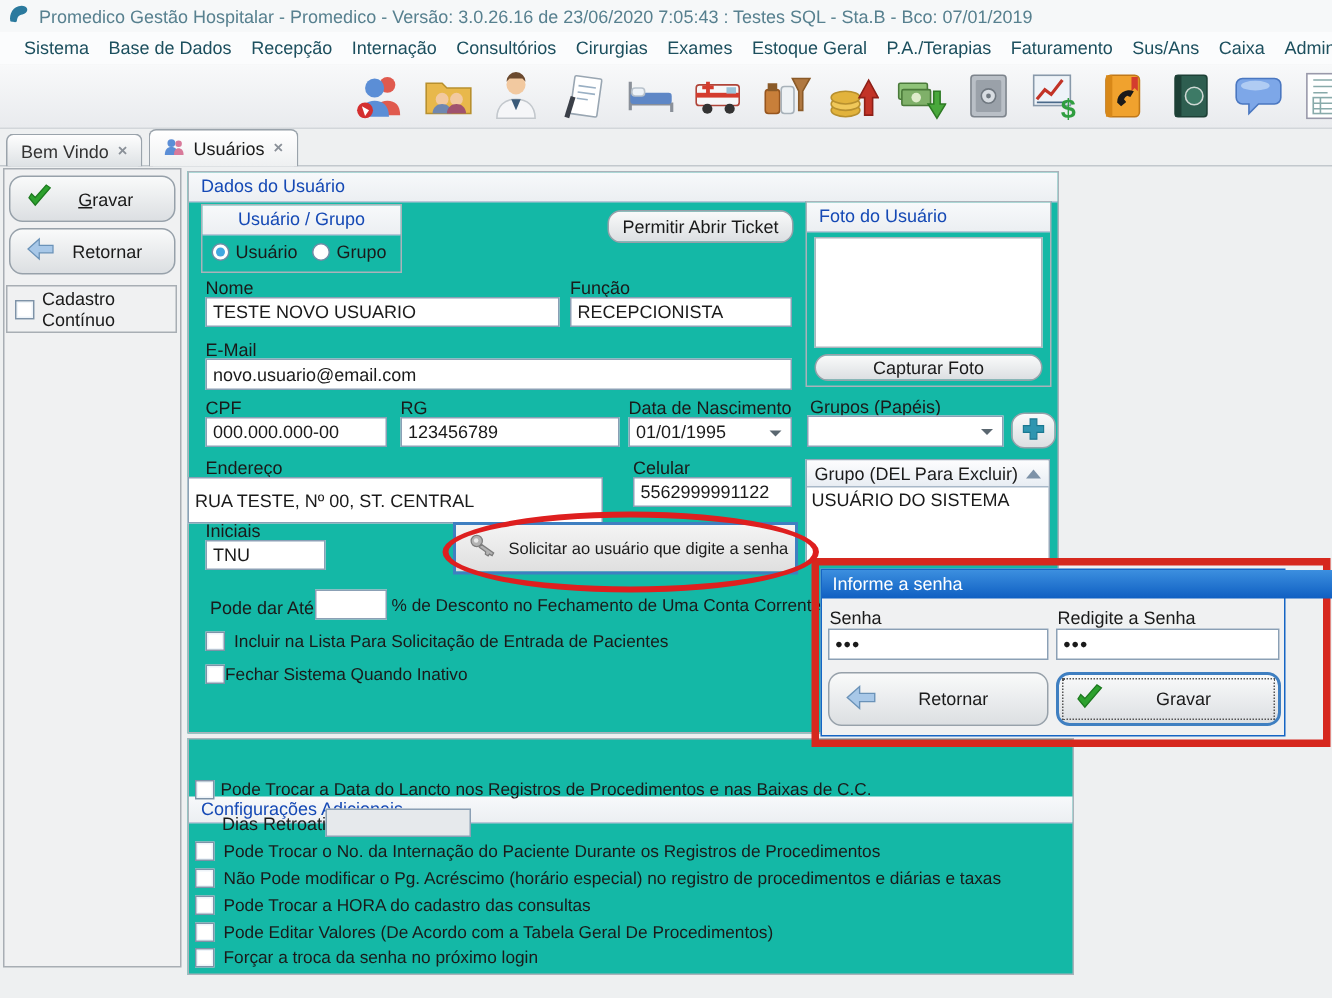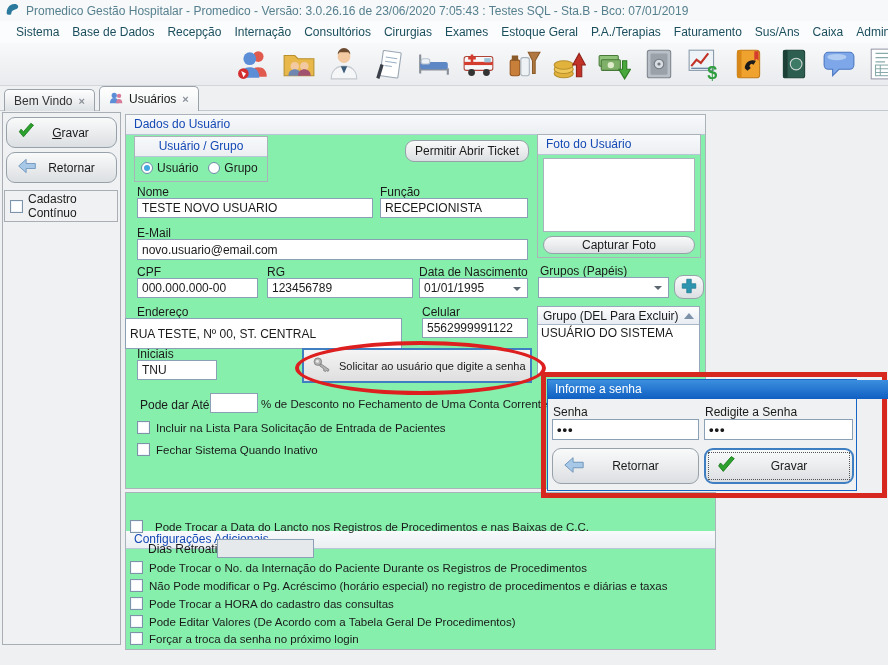--- a/index.html
+++ b/index.html
@@ -25,21 +25,21 @@
   .panel { border:1px solid #a8aeb4; background:#f0f1f2; }
   .btn { background:linear-gradient(#f9fafa,#dcdfe2); border:1px solid #97a1aa; border-radius:9px; display:flex; align-items:center; justify-content:center; cursor:default; }
   .btn .bicon { position:absolute; left:9px; }
   .ulfirst { display:block; width:100%; text-align:center; }
   .ulfirst::first-letter { text-decoration:underline; }
   .cb { width:13px; height:13px; background:#fff; border:1px solid #7e93a8; box-shadow:inset 0 0 0 1px #eef4f9; flex:0 0 auto; }
   .flabel { white-space:nowrap; }
   .tinput { background:#fff; border:1px solid #8ba0b5; padding:1px 4px; display:flex; align-items:center; white-space:nowrap; overflow:hidden; }
   .tinput.disabled { background:#e6e9ec; }
   .combo-arrow { position:absolute; right:6px; top:8px; width:0; height:0; border-left:4px solid transparent; border-right:4px solid transparent; border-top:4px solid #5a6770; }
-  .group { border:1px solid #aab2ba; background:#86efac; }
+  .group { border:1px solid #aab2ba; background:#14b8a6; }
   .ghead { height:20px; background:linear-gradient(#f7f9fb,#eceff2); border-bottom:1px solid #b9c6d8; color:#1549b5; line-height:19px; padding-left:8px; white-space:nowrap; }
   .radio { width:12px; height:12px; border-radius:50%; border:1px solid #6e8ca6; background:#fff; flex:0 0 auto; }
   .radio-sel::after { content:''; display:block; width:6px; height:6px; border-radius:50%; background:#41a8e0; margin:2px; }
   .glist-head { height:18px; background:linear-gradient(#fdfdfe,#e8edf3); border-bottom:1px solid #a8b8c8; display:flex; justify-content:space-between; align-items:center; padding:0 5px; }
   .sortup { width:0; height:0; border-left:5px solid transparent; border-right:5px solid transparent; border-bottom:6px solid #7d92a8; }
   .cbrow-label { font-size:11.5px; white-space:nowrap; }
 
   
   .dlg { left:547px; top:379px; width:310px; height:112px; background:#f0f1f2; border:1px solid #1565c4; z-index:26; }
   .dlg-title { position:absolute; left:0; top:0; width:372px; height:19px; background:linear-gradient(#3c8fdf,#0f5fc2); color:#fff; line-height:19px; padding-left:7px; }
@@ -292,21 +292,21 @@
   <div class="abs ellipse-ann"></div>
 
   <div class="abs flabel" style="left:140px;top:398px;z-index:5;">Pode dar Até:</div>
   <div class="abs tinput" style="left:210px;top:393px;width:48px;height:20px;z-index:5;"></div>
   <div class="abs" style="left:137px;top:421px;display:flex;align-items:center;gap:6px;z-index:5;">
     <span class="cb"></span>
     <span class="cbrow-label">Incluir na Lista Para Solicitação de Entrada de Pacientes</span>
   </div>
 
   <div class="abs flabel cbrow-label" style="left:261px;top:398px;z-index:5;">% de Desconto no Fechamento de Uma Conta Corrente</div>
-  <div class="abs" style="left:137px;top:443px;display:flex;align-items:center;gap:6px;z-index:5;">
+  <div class="abs" style="left:137px;top:443px;display:flex;align-items:center;gap:0;z-index:5;">
     <span class="cb"></span>
     <span class="cbrow-label">Fechar Sistema Quando Inativo</span>
   </div>
 
   <div class="abs rect-ann"></div>
 
   <div class="abs dlg">
     <div class="dlg-title">Informe a senha</div>
     <div class="abs flabel" style="left:5px;top:25px;">Senha</div>
     <div class="abs tinput pw" style="left:4px;top:39px;width:147px;height:21px;">•••</div>
@@ -323,21 +323,21 @@
       <span class="bicon"><svg width="22" height="22" viewBox="0 0 24 24">
             <path d="M4 13l5 6L21 5l-3.2-2.2-8.8 10-3-3z" fill="#2da12e" stroke="#1d7a1f"></path>
           </svg></span>
       <span style="padding-left:20px;">Gravar</span>
     </div>
   </div>
 
   <div class="abs group" style="left:125px;top:492px;width:591px;height:158px;">
     <div class="ghead" style="height:18px;line-height:17px;margin-top:38px;">Configurações Adicionais</div>
   </div>
-  <div class="abs" style="left:130px;top:520px;display:flex;align-items:center;gap:12px;z-index:5;">
+  <div class="abs" style="left:130px;top:520px;display:flex;align-items:center;gap:4px;z-index:5;">
     <span class="cb"></span>
     <span class="cbrow-label">Pode Trocar a Data do Lancto nos Registros de Procedimentos e nas Baixas de C.C.</span>
   </div>
   <div class="abs flabel" style="left:148px;top:542px;z-index:5;">Dias Retroativos :</div>
   <div class="abs tinput disabled" style="left:217px;top:539px;width:97px;height:19px;z-index:5;"></div>
   <div class="abs" style="left:130px;top:561px;display:flex;align-items:center;gap:6px;z-index:5;">
     <span class="cb"></span>
     <span class="cbrow-label">Pode Trocar o No. da Internação do Paciente Durante os Registros de Procedimentos</span>
   </div>
   <div class="abs" style="left:130px;top:579px;display:flex;align-items:center;gap:6px;z-index:5;">

